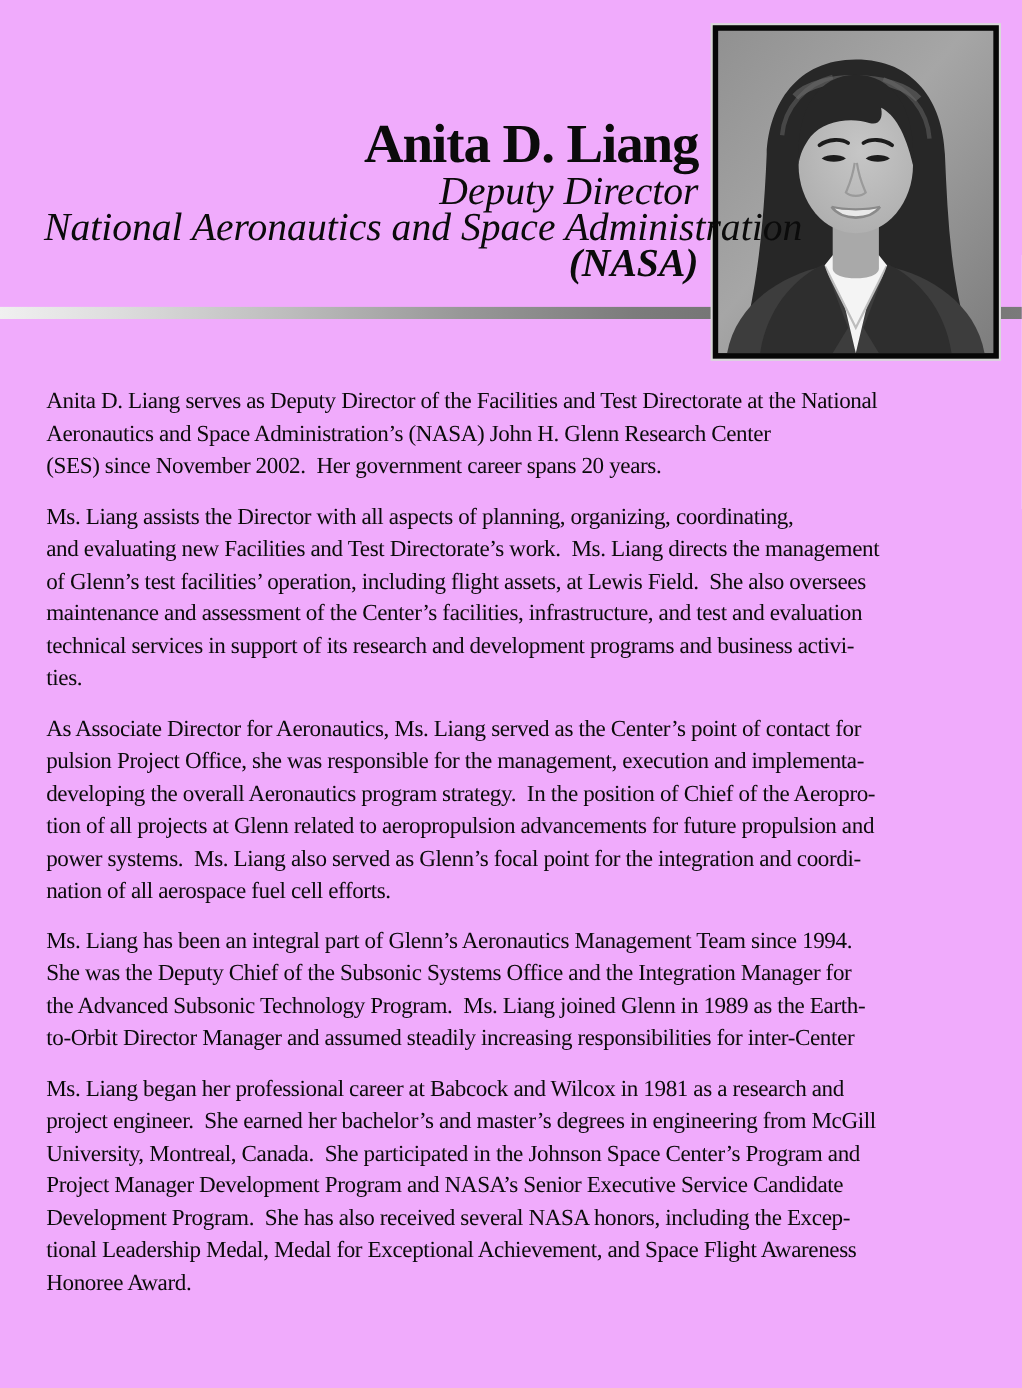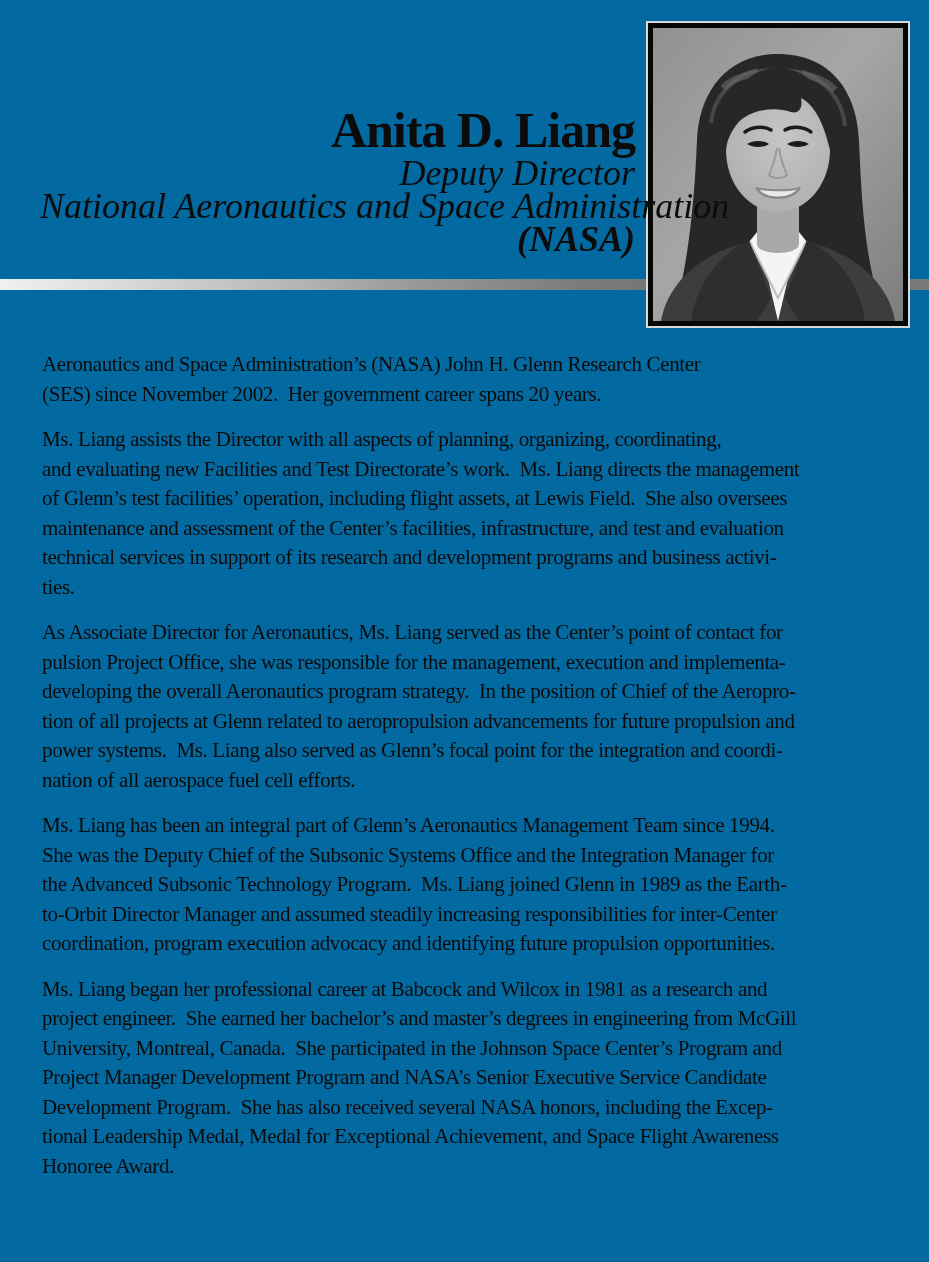--- a/index.html
+++ b/index.html
@@ -1,19 +1,19 @@
 <!DOCTYPE html>
 <html><head>
 <meta charset="utf-8">
 <style>
   html,body{margin:0;padding:0;background:#ffffff;}
   .page{
     position:relative;
     width:929px;height:1262px;
-    background:#0369a1;
+    background:#f0abfc;
     overflow:hidden;
     font-family:"Liberation Serif", serif;
     color:#0b0b0b;
   }
   .divider-bar{
     position:absolute;
     left:0;top:279px;
     width:929px;height:11px;
     z-index:1;
   }
@@ -122,20 +122,21 @@
       <path d="M124,120 C122,134 118,142 116,147 C120,151 130,151 134,147 C132,142 128,134 126,120" fill="none" stroke="#9a9a9a" stroke-width="2"></path>
 
       <path d="M103,160 C112,172 138,172 147,160 C138,164 112,164 103,160 Z" fill="#e9e9e9"></path>
       <path d="M103,160 C112,173 138,173 147,160" fill="none" stroke-width="2.5" stroke="#8a8a8a"></path>
       <path d="M103,160 C114,163 136,163 147,160" fill="none" stroke-width="2" stroke="#8a8a8a"></path>
     </svg>
   </div>
 
   <div class="bio-block">
       <div class="para">
+        <div class="line">Anita D. Liang serves as Deputy Director of the Facilities and Test Directorate at the National</div>
         <div class="line">Aeronautics and Space Administration’s (NASA) John H. Glenn Research Center</div>
         <div class="line">(SES) since November 2002.  Her government career spans 20 years.</div>
       </div>
       <div class="para">
         <div class="line">Ms. Liang assists the Director with all aspects of planning, organizing, coordinating,</div>
         <div class="line">and evaluating new Facilities and Test Directorate’s work.  Ms. Liang directs the management</div>
         <div class="line">of Glenn’s test facilities’ operation, including flight assets, at Lewis Field.  She also oversees</div>
         <div class="line">maintenance and assessment of the Center’s facilities, infrastructure, and test and evaluation</div>
         <div class="line">technical services in support of its research and development programs and business activi-</div>
         <div class="line">ties.</div>
@@ -146,21 +147,20 @@
         <div class="line">developing the overall Aeronautics program strategy.  In the position of Chief of the Aeropro-</div>
         <div class="line">tion of all projects at Glenn related to aeropropulsion advancements for future propulsion and</div>
         <div class="line">power systems.  Ms. Liang also served as Glenn’s focal point for the integration and coordi-</div>
         <div class="line">nation of all aerospace fuel cell efforts.</div>
       </div>
       <div class="para">
         <div class="line">Ms. Liang has been an integral part of Glenn’s Aeronautics Management Team since 1994.</div>
         <div class="line">She was the Deputy Chief of the Subsonic Systems Office and the Integration Manager for</div>
         <div class="line">the Advanced Subsonic Technology Program.  Ms. Liang joined Glenn in 1989 as the Earth-</div>
         <div class="line">to-Orbit Director Manager and assumed steadily increasing responsibilities for inter-Center</div>
-        <div class="line">coordination, program execution advocacy and identifying future propulsion opportunities.</div>
       </div>
       <div class="para">
         <div class="line">Ms. Liang began her professional career at Babcock and Wilcox in 1981 as a research and</div>
         <div class="line">project engineer.  She earned her bachelor’s and master’s degrees in engineering from McGill</div>
         <div class="line">University, Montreal, Canada.  She participated in the Johnson Space Center’s Program and</div>
         <div class="line">Project Manager Development Program and NASA’s Senior Executive Service Candidate</div>
         <div class="line">Development Program.  She has also received several NASA honors, including the Excep-</div>
         <div class="line">tional Leadership Medal, Medal for Exceptional Achievement, and Space Flight Awareness</div>
         <div class="line">Honoree Award.</div>
       </div>

